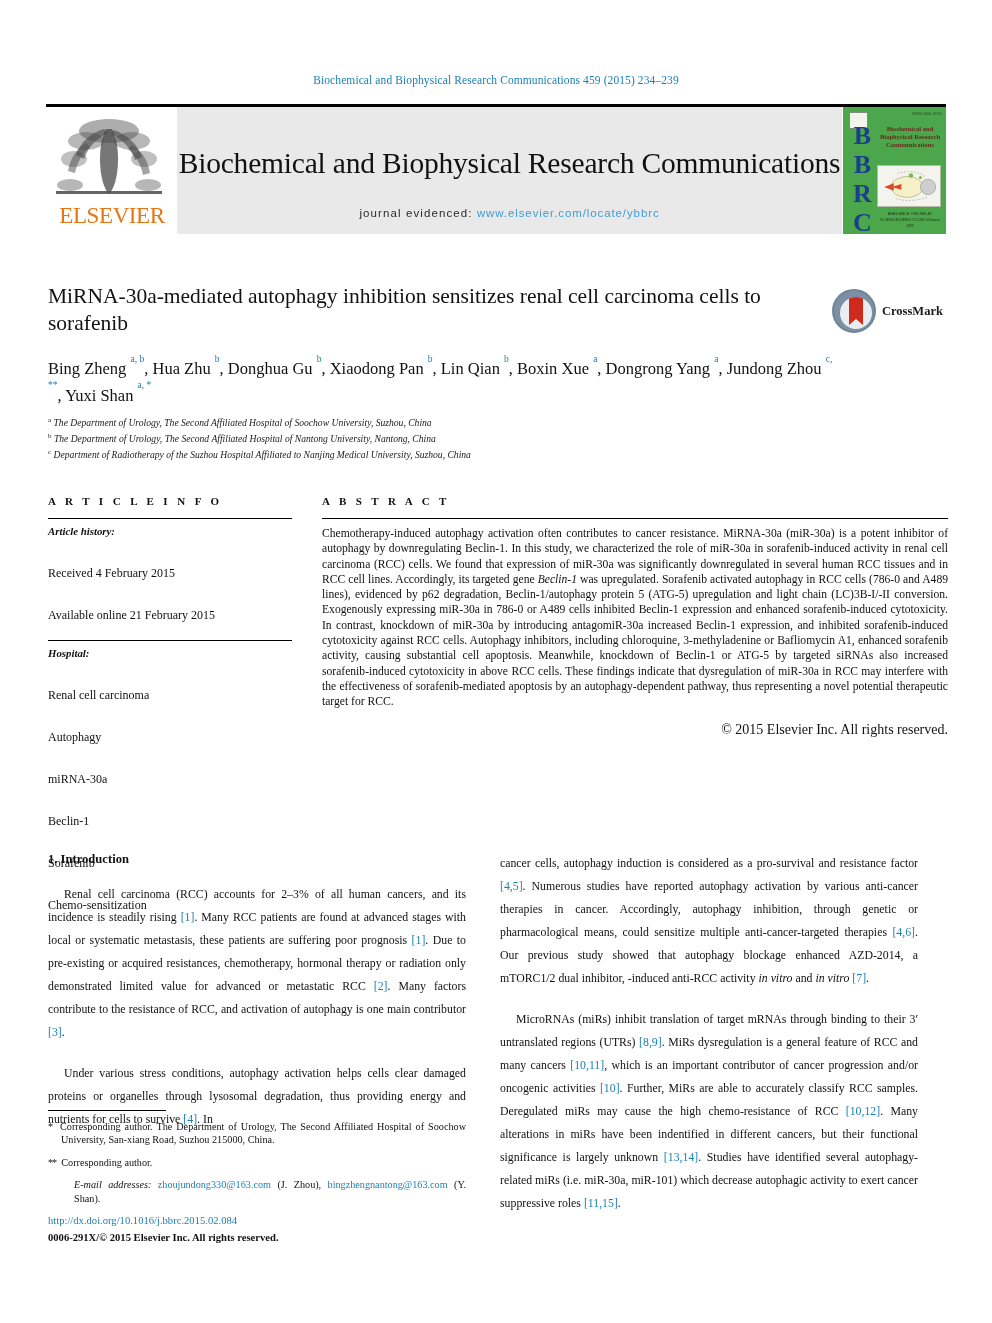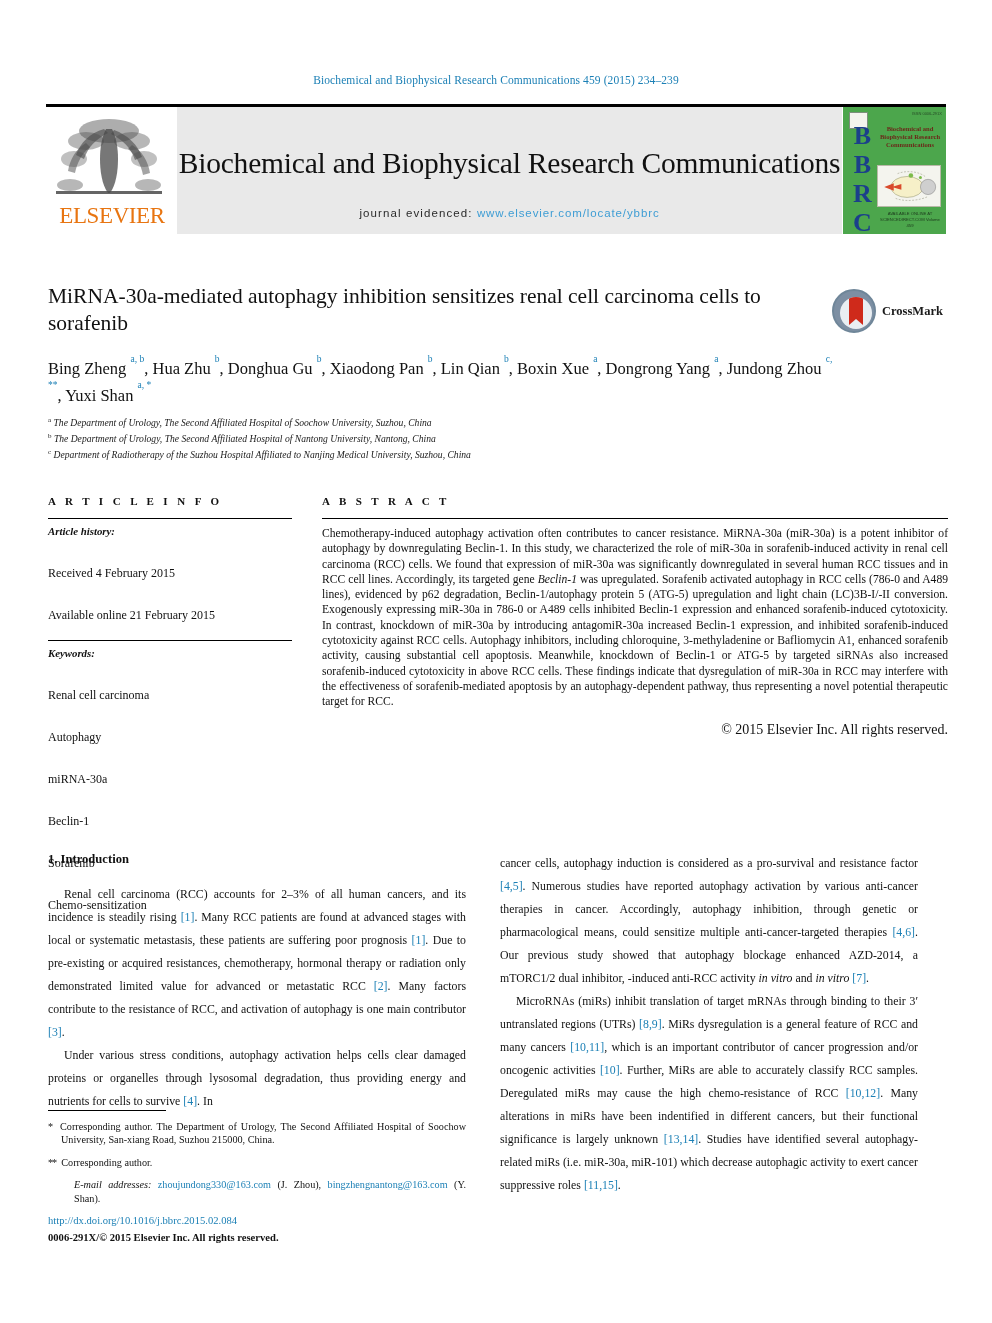--- a/index.html
+++ b/index.html
@@ -216,21 +216,21 @@
   .sec-title {
     font-family: "Liberation Serif", serif;
     font-weight: 700; font-size: 12.6px; color: #111; margin-bottom: 16px;
   }
   .para {
     font-family: Liberation Serif, serif;
     font-size: 11.8px; line-height: 23px;
     text-align: justify; text-indent: 16px; color: #111;
     margin: 0;
   }
-  .para + .para { margin-top: 0; }
+  .para + .para { margin-top: 18px; }
   .para i { font-style: italic; }
   a.ref, .ref {
     color: #1a7fb5; text-decoration: none;
   }
 
   
   .footnotes {
     position: absolute; left: 48px; top: 1110px; width: 418px;
   }
   .fn-rule { border-top: 1px solid #000; width: 118px; }
@@ -345,21 +345,21 @@
     <div class="sec-heads" style="margin-top:4px;">
       <div class="col-left">
         <div class="rule"></div>
         <div class="hist-box">
           <div class="hist-label">Article history:</div>
           <div class="hist-line">Received 4 February 2015</div>
           <div class="hist-line">Available online 21 February 2015</div>
         </div>
         <div class="kw-rule"></div>
         <div class="kw-box">
-          <div class="kw-label">Keywords:</div>
+          <div class="kw-label">Hospital:</div>
           <div class="kw-item">Renal cell carcinoma</div>
           <div class="kw-item">Autophagy</div>
           <div class="kw-item">miRNA-30a</div>
           <div class="kw-item">Beclin-1</div>
           <div class="kw-item">Sorafenib</div>
           <div class="kw-item">Chemo-sensitization</div>
         </div>
       </div>
 
       <div class="col-gap"></div>

